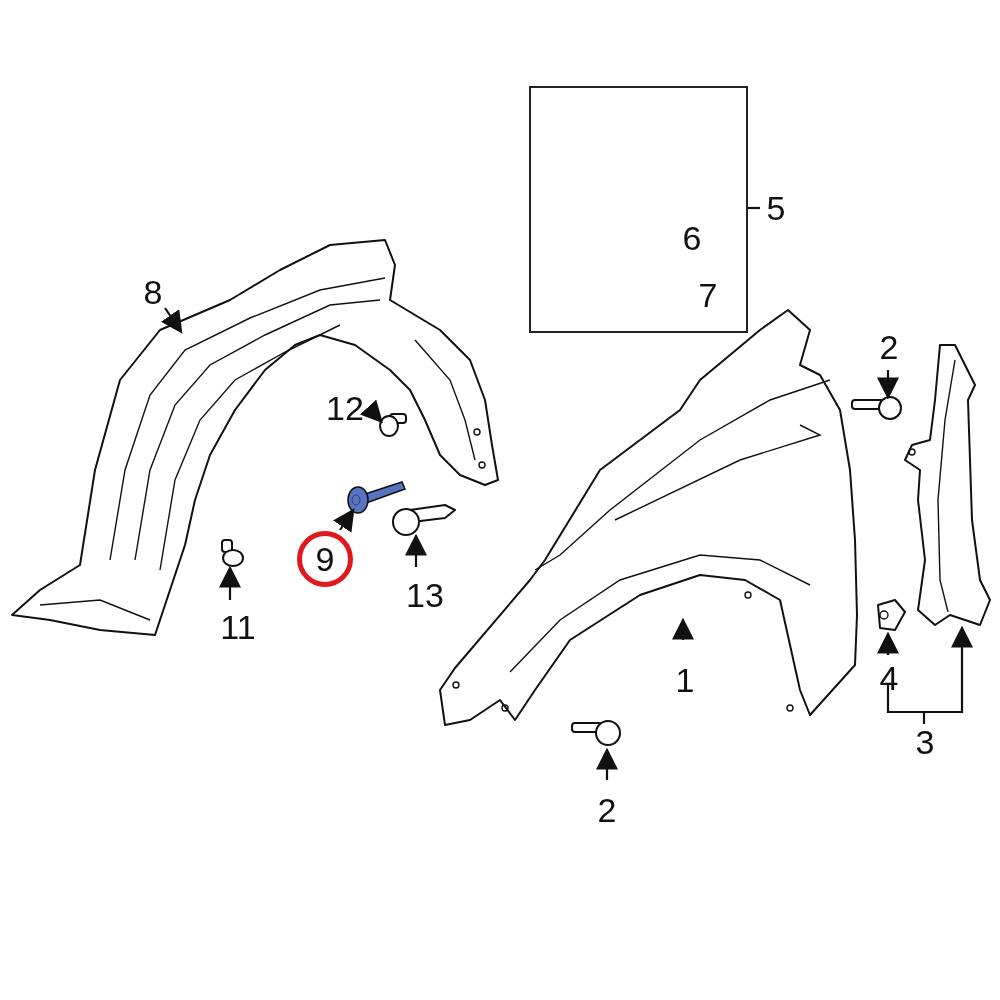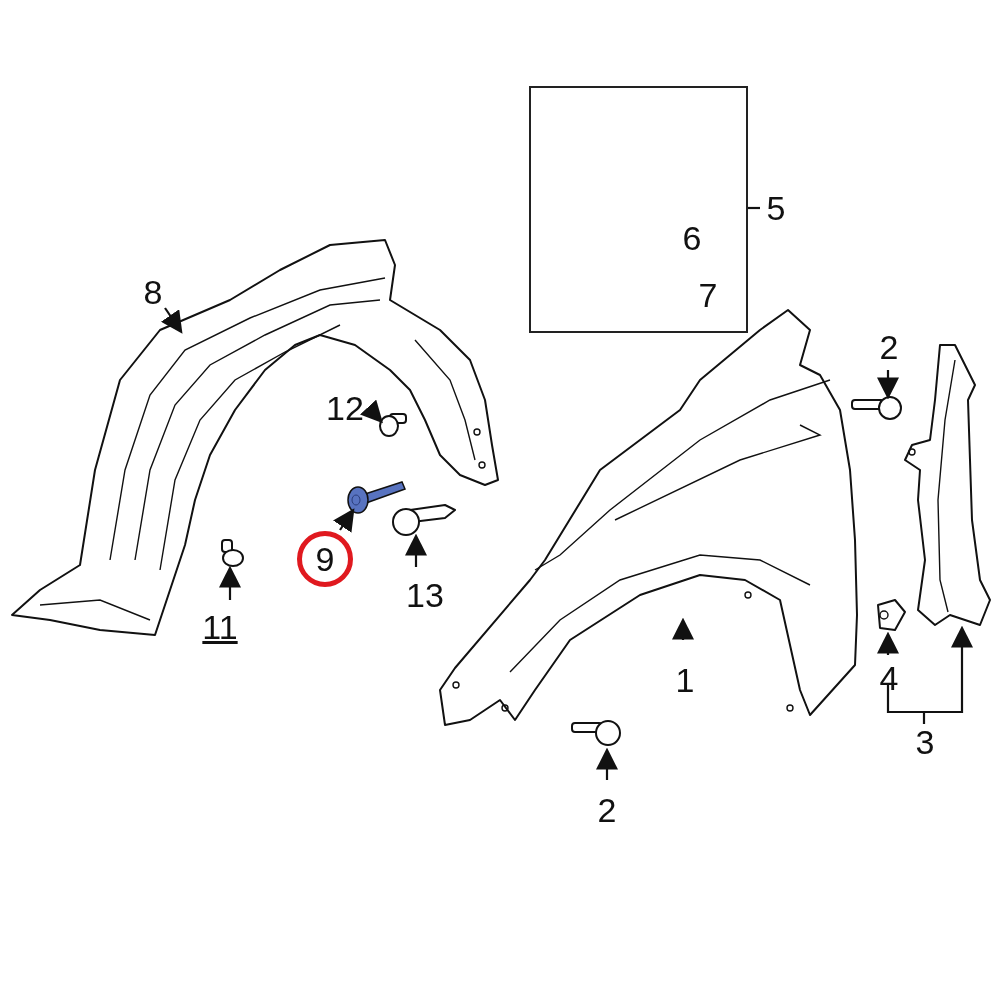--- a/index.html
+++ b/index.html
@@ -125,16 +125,16 @@
   <span class="callout" style="left:685px;top:680px;">1</span>
   <span class="callout" style="left:889px;top:347px;">2</span>
   <span class="callout" style="left:607px;top:810px;">2</span>
   <span class="callout" style="left:925px;top:742px;">3</span>
   <span class="callout" style="left:889px;top:678px;">4</span>
   <span class="callout" style="left:776px;top:208px;">5</span>
   <span class="callout" style="left:692px;top:238px;">6</span>
   <span class="callout" style="left:708px;top:295px;">7</span>
   <span class="callout" style="left:153px;top:292px;">8</span>
   <span class="callout" style="left:325px;top:559px;">9</span>
-  <span class="callout" style="left:220px;top:627px;text-decoration:underline;">11</span>
+  <span class="callout" style="left:238px;top:627px;">11</span>
   <span class="callout" style="left:345px;top:380px;margin-top:28px;">12</span>
   <span class="callout" style="left:425px;top:595px;">13</span>
 </div>
 
 </body></html>

